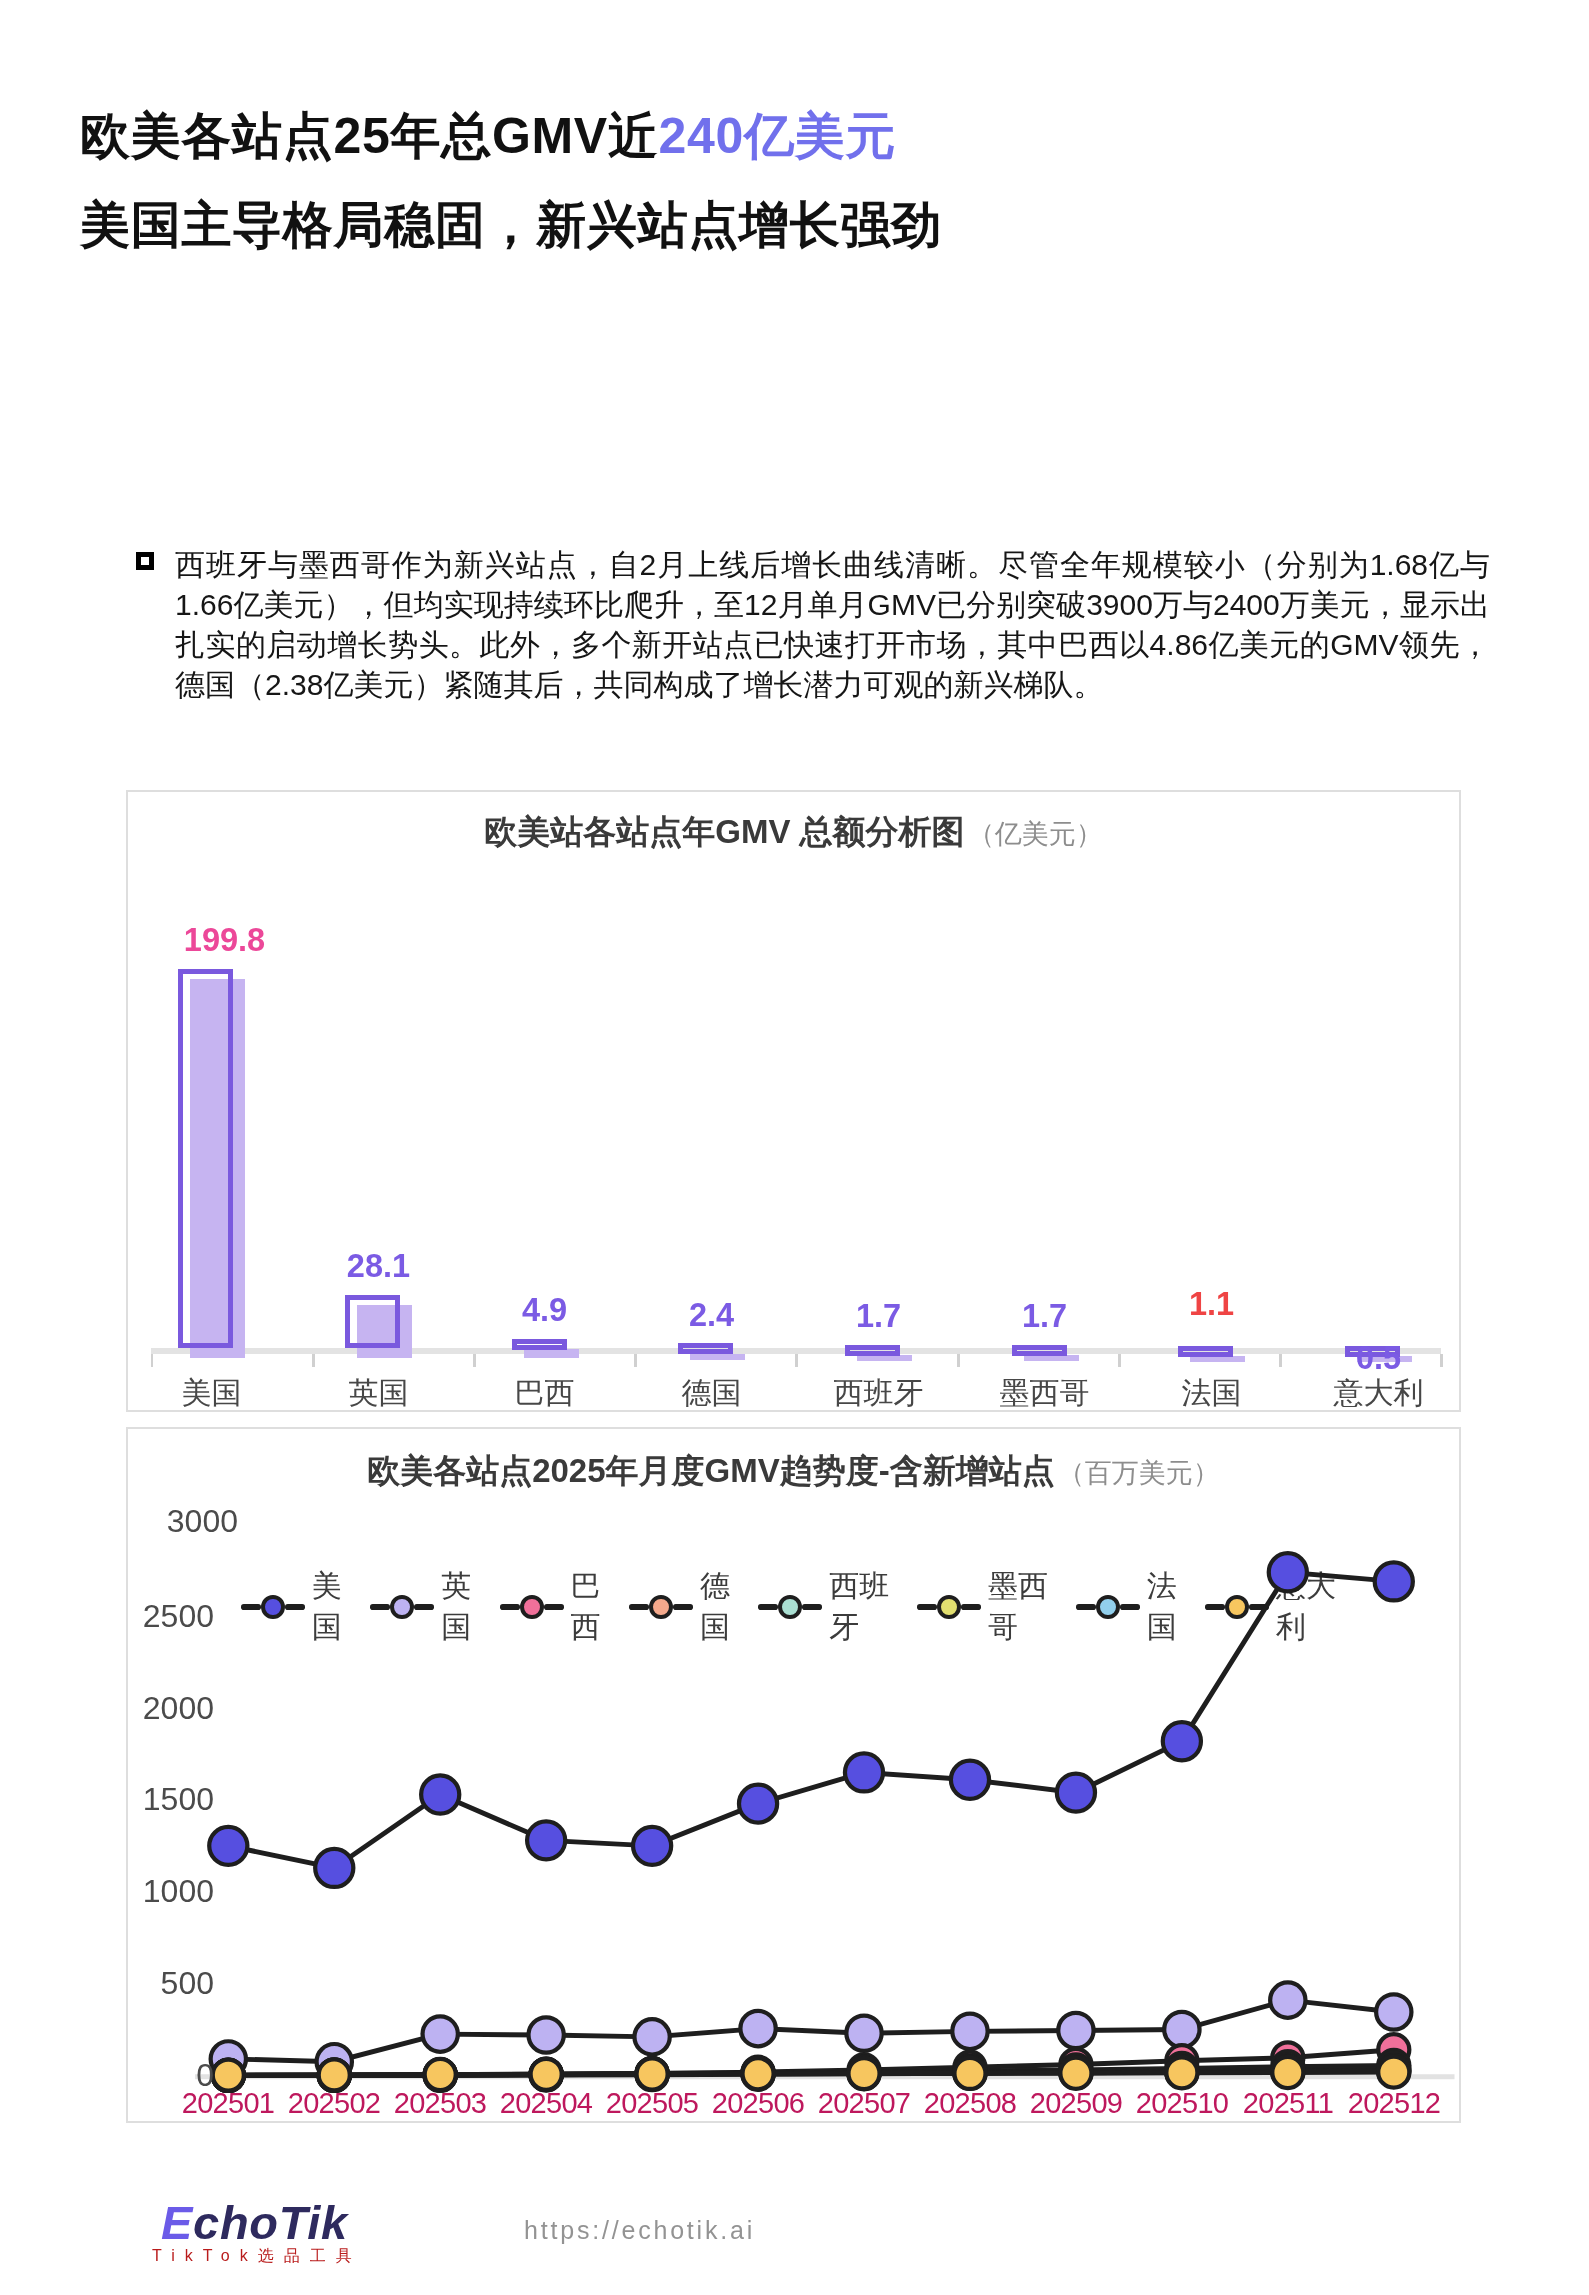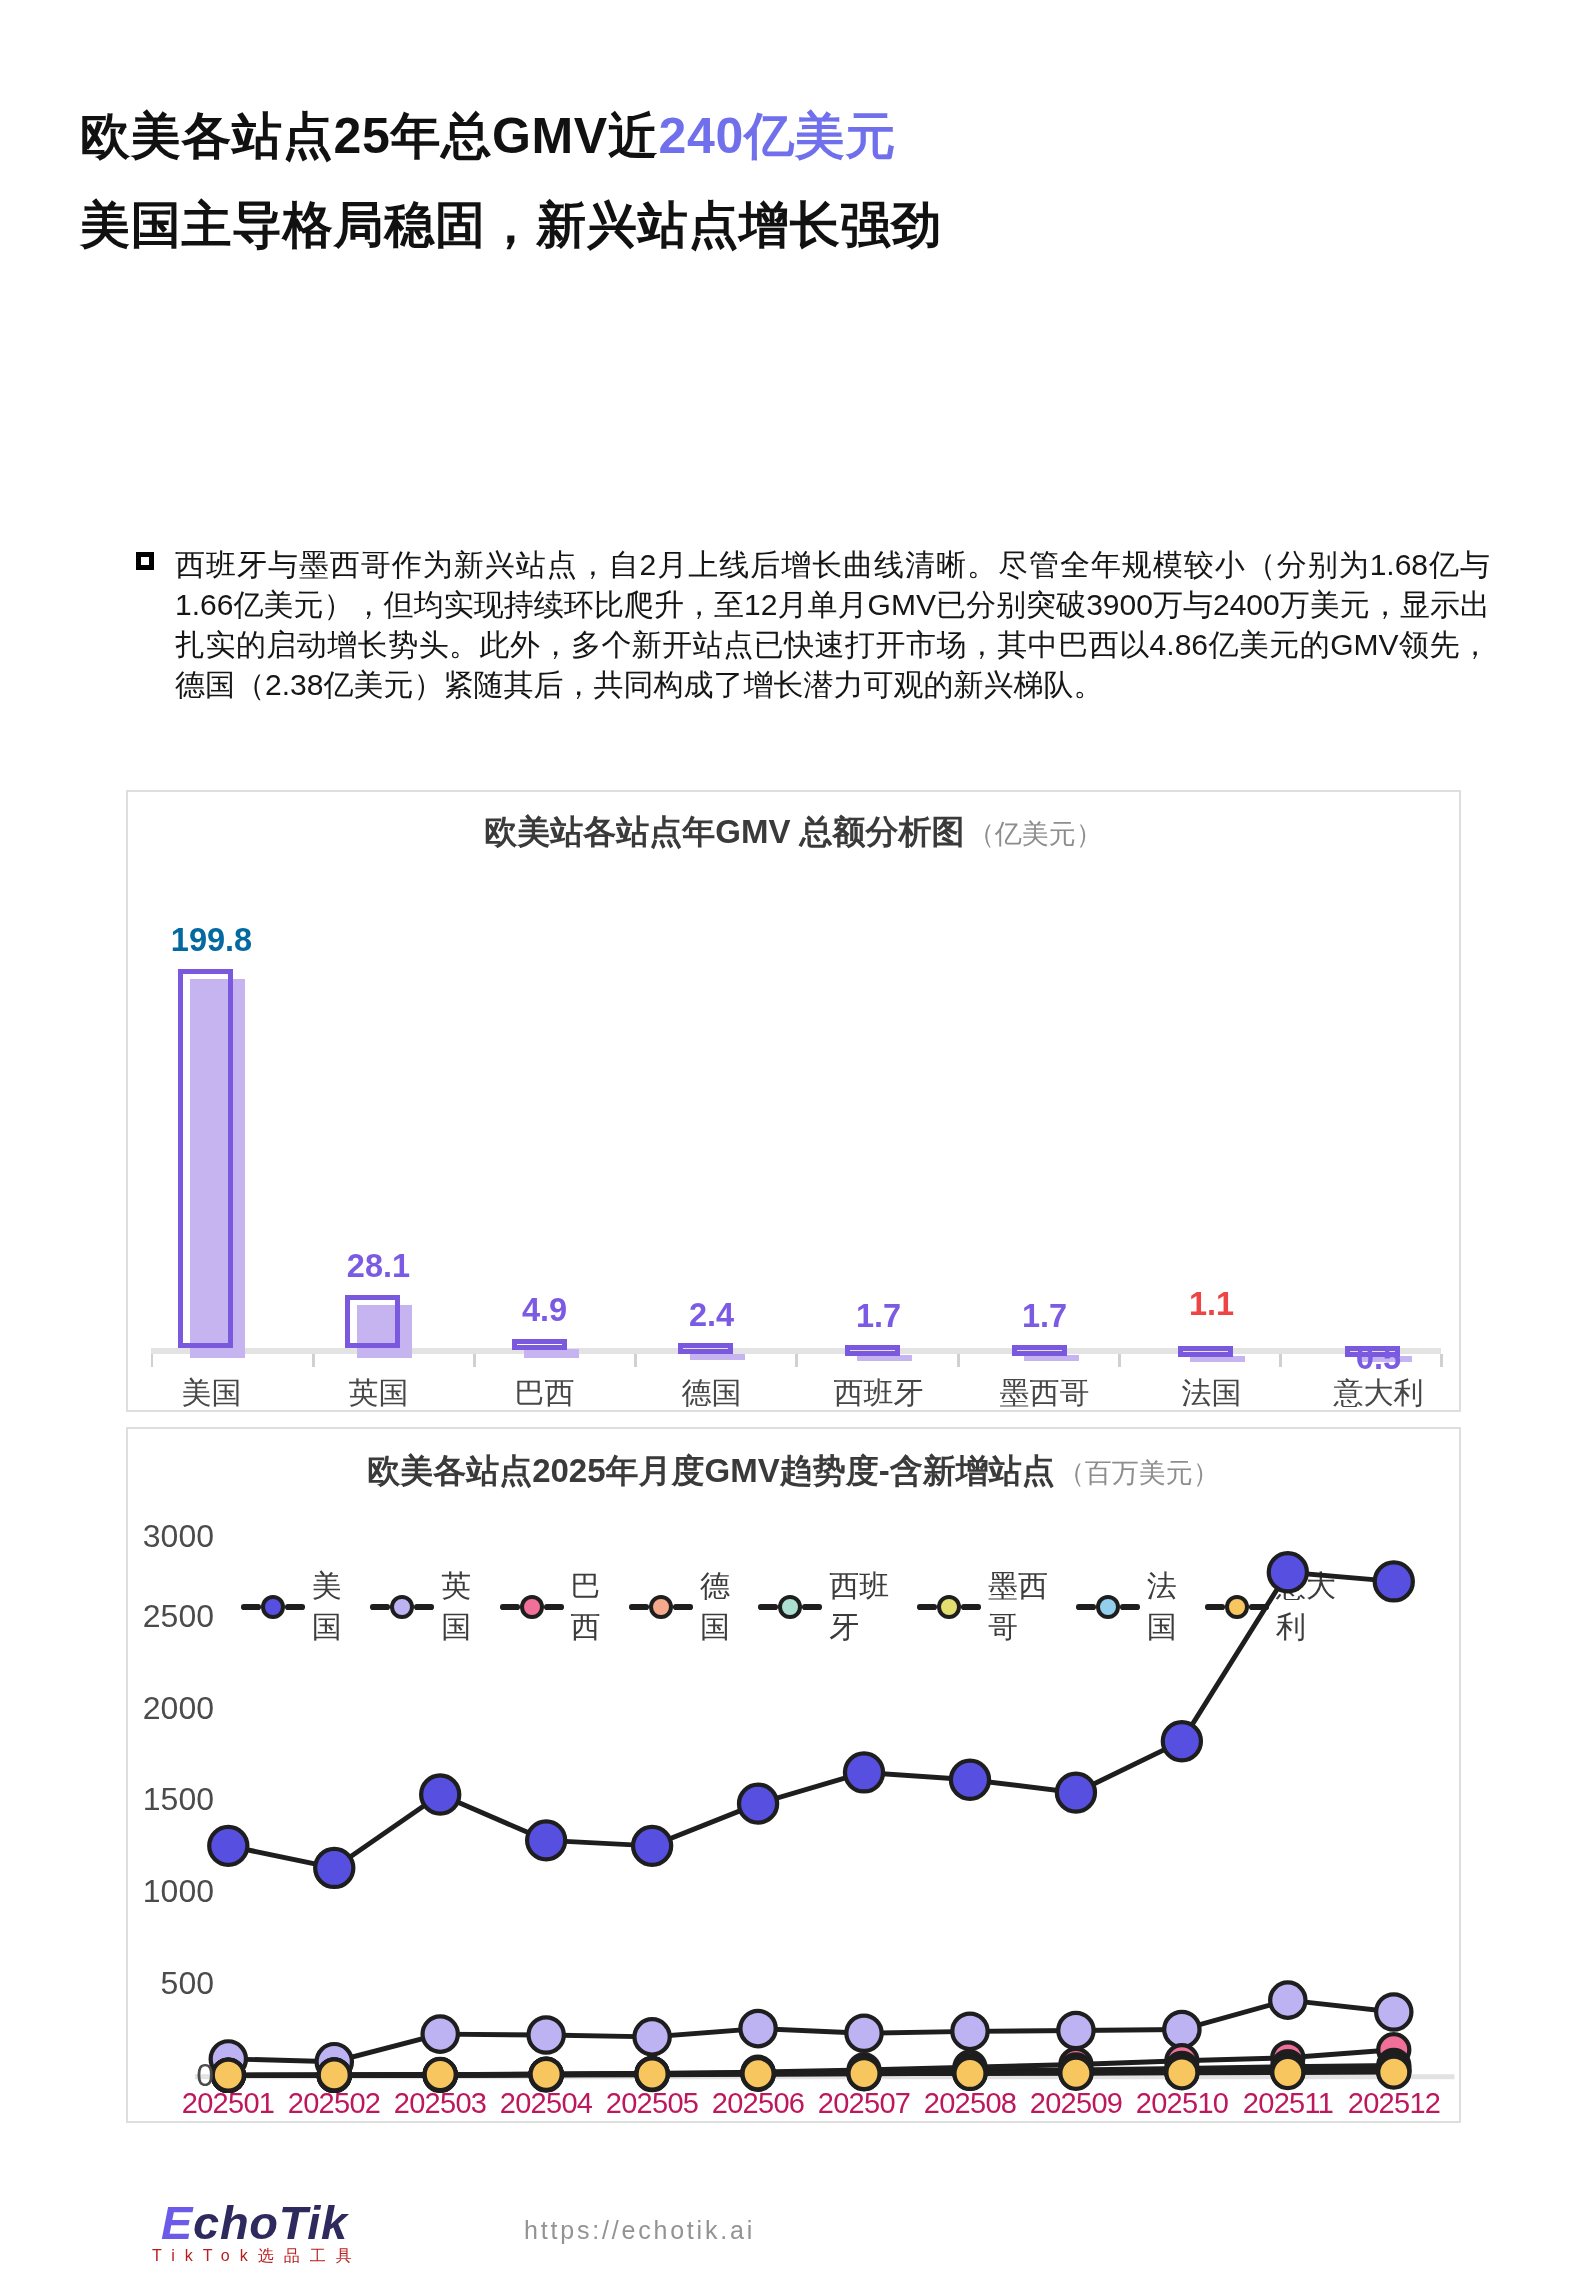--- a/index.html
+++ b/index.html
@@ -79,21 +79,21 @@
         <div class="axis-tick" style="left: 184px;"></div>
         <div class="axis-tick" style="left: 345px;"></div>
         <div class="axis-tick" style="left: 506px;"></div>
         <div class="axis-tick" style="left: 667px;"></div>
         <div class="axis-tick" style="left: 829px;"></div>
         <div class="axis-tick" style="left: 990px;"></div>
         <div class="axis-tick" style="left: 1151px;"></div>
         <div class="axis-tick" style="left: 1312px;"></div>
         <div class="bar-fill" style="left: 62px; top: 187px; width: 55px; height: 379px;"></div>
         <div class="bar-outline" style="left: 50px; top: 177px; width: 55px; height: 379px;"></div>
-        <div class="bar-value" style="left: 0px; top: 130px; color: #0369a1;">199.8</div>
+        <div class="bar-value" style="left: 0px; top: 130px; color: #ec4899; padding-left: 13px;">199.8</div>
         <div class="bar-cat" style="left: 0px;">美国</div>
         <div class="bar-fill" style="left: 229px; top: 513px; width: 55px; height: 53px;"></div>
         <div class="bar-outline" style="left: 217px; top: 503px; width: 55px; height: 53px;"></div>
         <div class="bar-value" style="left: 167px; top: 456px; color: rgb(123, 91, 228);">28.1</div>
         <div class="bar-cat" style="left: 167px;">英国</div>
         <div class="bar-fill" style="left: 396px; top: 557px; width: 55px; height: 9.3px;"></div>
         <div class="bar-outline" style="left: 384px; top: 547px; width: 55px; height: 10.6px;"></div>
         <div class="bar-value" style="left: 333px; top: 500px; color: rgb(123, 91, 228);">4.9</div>
         <div class="bar-cat" style="left: 333px;">巴西</div>
         <div class="bar-fill" style="left: 562px; top: 562px; width: 55px; height: 5.7px;"></div>
@@ -275,21 +275,21 @@
         <circle cx="592" cy="913.44" r="22" fill="#f7c65f" stroke="#1e1e1e" stroke-width="6" style="pointer-events: auto;"></circle>
         <circle cx="742" cy="912.92" r="22" fill="#f7c65f" stroke="#1e1e1e" stroke-width="6" style="pointer-events: auto;"></circle>
         <circle cx="892" cy="912.66" r="22" fill="#f7c65f" stroke="#1e1e1e" stroke-width="6" style="pointer-events: auto;"></circle>
         <circle cx="1042" cy="912.4" r="22" fill="#f7c65f" stroke="#1e1e1e" stroke-width="6" style="pointer-events: auto;"></circle>
         <circle cx="1192" cy="912.14" r="22" fill="#f7c65f" stroke="#1e1e1e" stroke-width="6" style="pointer-events: auto;"></circle>
         <circle cx="1342" cy="911.88" r="22" fill="#f7c65f" stroke="#1e1e1e" stroke-width="6" style="pointer-events: auto;"></circle>
         <circle cx="1492" cy="911.36" r="22" fill="#f7c65f" stroke="#1e1e1e" stroke-width="6" style="pointer-events: auto;"></circle>
         <circle cx="1642" cy="910.84" r="22" fill="#f7c65f" stroke="#1e1e1e" stroke-width="6" style="pointer-events: auto;"></circle>
         <circle cx="1792" cy="910.32" r="22" fill="#f7c65f" stroke="#1e1e1e" stroke-width="6" style="pointer-events: auto;"></circle>
       </svg>
-  <div class="ylab" style="top: 89px;">3000</div>
+  <div class="ylab" style="top: 74px; padding-left: 24px;">3000</div>
       <div class="ylab" style="top: 169px;">2500</div>
       <div class="ylab" style="top: 261px;">2000</div>
       <div class="ylab" style="top: 352px;">1500</div>
       <div class="ylab" style="top: 444px;">1000</div>
       <div class="ylab" style="top: 536px;">500</div>
       <div class="ylab" style="top: 628px;">0</div>
       <div class="xlab" style="left: 47px;">202501</div>
       <div class="xlab" style="left: 153px;">202502</div>
       <div class="xlab" style="left: 259px;">202503</div>
       <div class="xlab" style="left: 365px;">202504</div>

